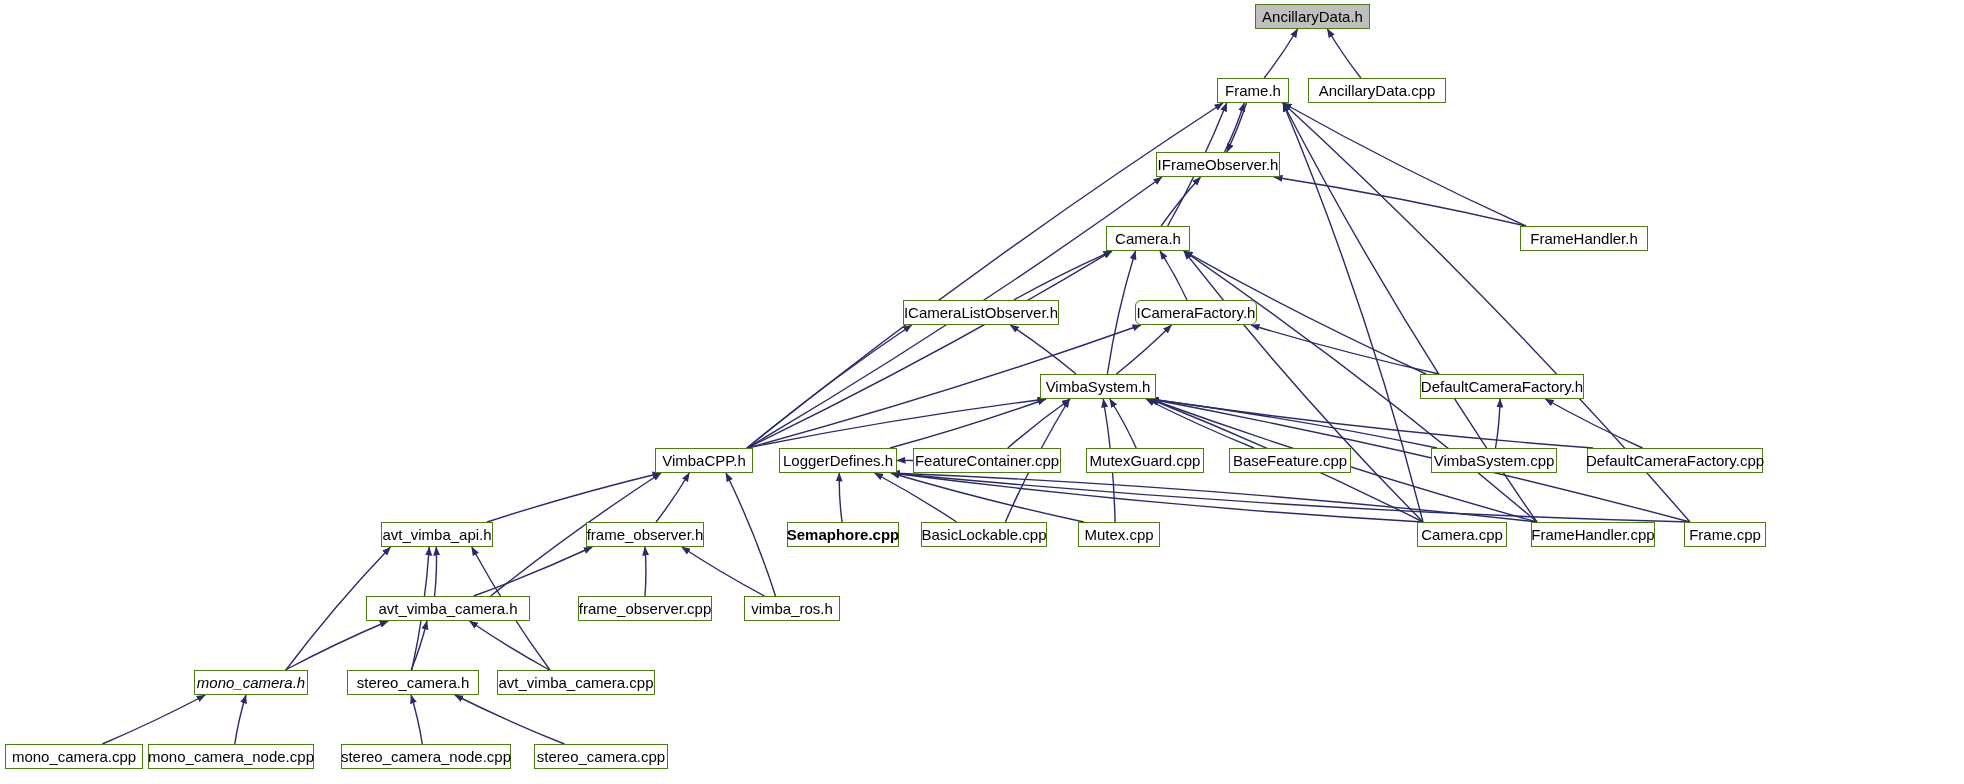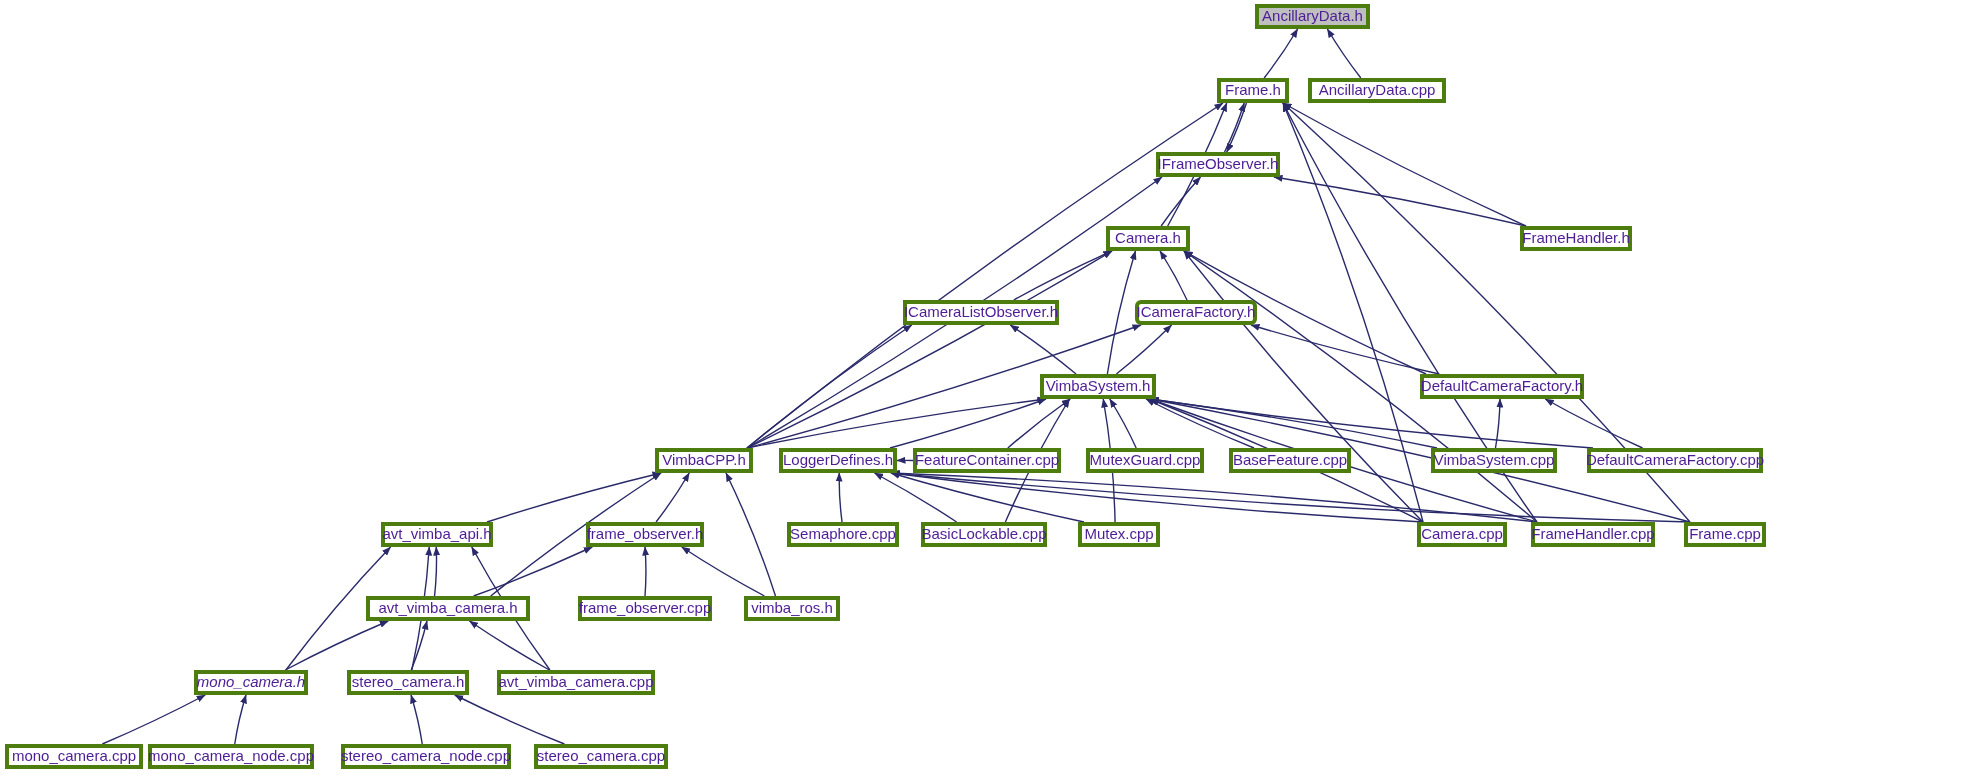--- a/index.html
+++ b/index.html
@@ -20,29 +20,29 @@
   #edge-layer {
     position: absolute;
     left: 0;
     top: 0;
     width: 1964px;
     height: 784px;
   }
   .node {
     position: absolute;
     box-sizing: border-box;
-    border: 4px solid #4d7c0f;
+    border: 1px solid #4d7c0f;
     background: #ffffff;
-    color: #4c1d95;
+    color: #000000;
     font-family: "Liberation Sans", sans-serif;
     font-size: 15px;
     line-height: 1;
     white-space: nowrap;
     display: flex;
-    align-items: flex-start;
+    align-items: center;
     justify-content: center;
     height: 25px;
     padding: 0 7px;
     z-index: 5;
   }
   .node.root {
     background: #bfbfbf;
   }
 </style>
 </head>
@@ -131,21 +131,21 @@
       </div>
       <div class="node" style="left: 1308px; top: 78px; width: 138px;">
         <span>AncillaryData.cpp</span>
       </div>
       <div class="node" style="left: 1156px; top: 152px; width: 124px;">
         <span>IFrameObserver.h</span>
       </div>
       <div class="node" style="left: 1106px; top: 226px; width: 84px;">
         <span>Camera.h</span>
       </div>
-      <div class="node" style="left: 1520px; top: 226px; width: 112px;">
+      <div class="node" style="left: 1520px; top: 226px; width: 128px;">
         <span>FrameHandler.h</span>
       </div>
       <div class="node" style="left: 903px; top: 300px; width: 156px;">
         <span>ICameraListObserver.h</span>
       </div>
       <div class="node" style="left: 1135px; top: 300px; width: 122px; border-radius: 6px;">
         <span>ICameraFactory.h</span>
       </div>
       <div class="node" style="left: 1040px; top: 374px; width: 116px;">
         <span>VimbaSystem.h</span>
@@ -173,21 +173,21 @@
       </div>
       <div class="node" style="left: 1587px; top: 448px; width: 176px;">
         <span>DefaultCameraFactory.cpp</span>
       </div>
       <div class="node" style="left: 381px; top: 522px; width: 112px;">
         <span>avt_vimba_api.h</span>
       </div>
       <div class="node" style="left: 586px; top: 522px; width: 118px;">
         <span>frame_observer.h</span>
       </div>
-      <div class="node" style="left: 787px; top: 522px; width: 112px;">
+      <div class="node" style="left: 787px; top: 522px; width: 112px; font-weight: bold;">
         <span>Semaphore.cpp</span>
       </div>
       <div class="node" style="left: 921px; top: 522px; width: 126px;">
         <span>BasicLockable.cpp</span>
       </div>
       <div class="node" style="left: 1078px; top: 522px; width: 82px;">
         <span>Mutex.cpp</span>
       </div>
       <div class="node" style="left: 1417px; top: 522px; width: 90px;">
         <span>Camera.cpp</span>
@@ -203,21 +203,21 @@
       </div>
       <div class="node" style="left: 578px; top: 596px; width: 134px;">
         <span>frame_observer.cpp</span>
       </div>
       <div class="node" style="left: 744px; top: 596px; width: 96px;">
         <span>vimba_ros.h</span>
       </div>
       <div class="node" style="left: 194px; top: 670px; width: 114px; font-style: italic;">
         <span>mono_camera.h</span>
       </div>
-      <div class="node" style="left: 347px; top: 670px; width: 122px;">
+      <div class="node" style="left: 347px; top: 670px; width: 132px;">
         <span>stereo_camera.h</span>
       </div>
       <div class="node" style="left: 497px; top: 670px; width: 158px;">
         <span>avt_vimba_camera.cpp</span>
       </div>
       <div class="node" style="left: 5px; top: 744px; width: 138px;">
         <span>mono_camera.cpp</span>
       </div>
       <div class="node" style="left: 148px; top: 744px; width: 166px;">
         <span>mono_camera_node.cpp</span>

